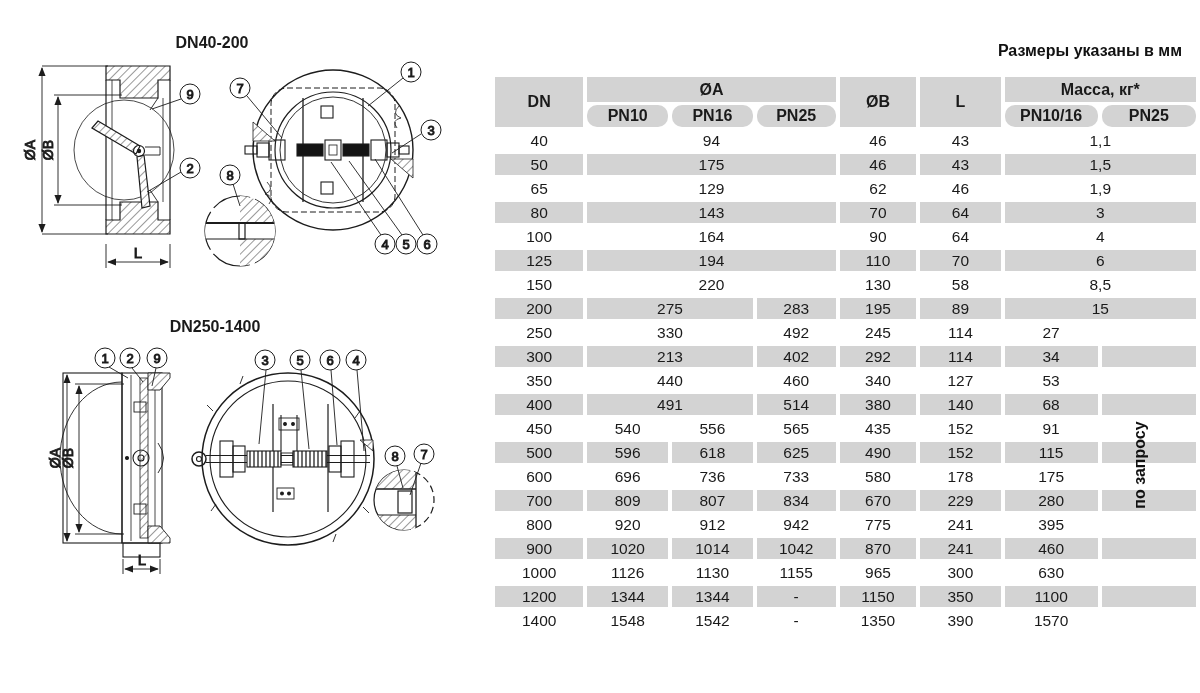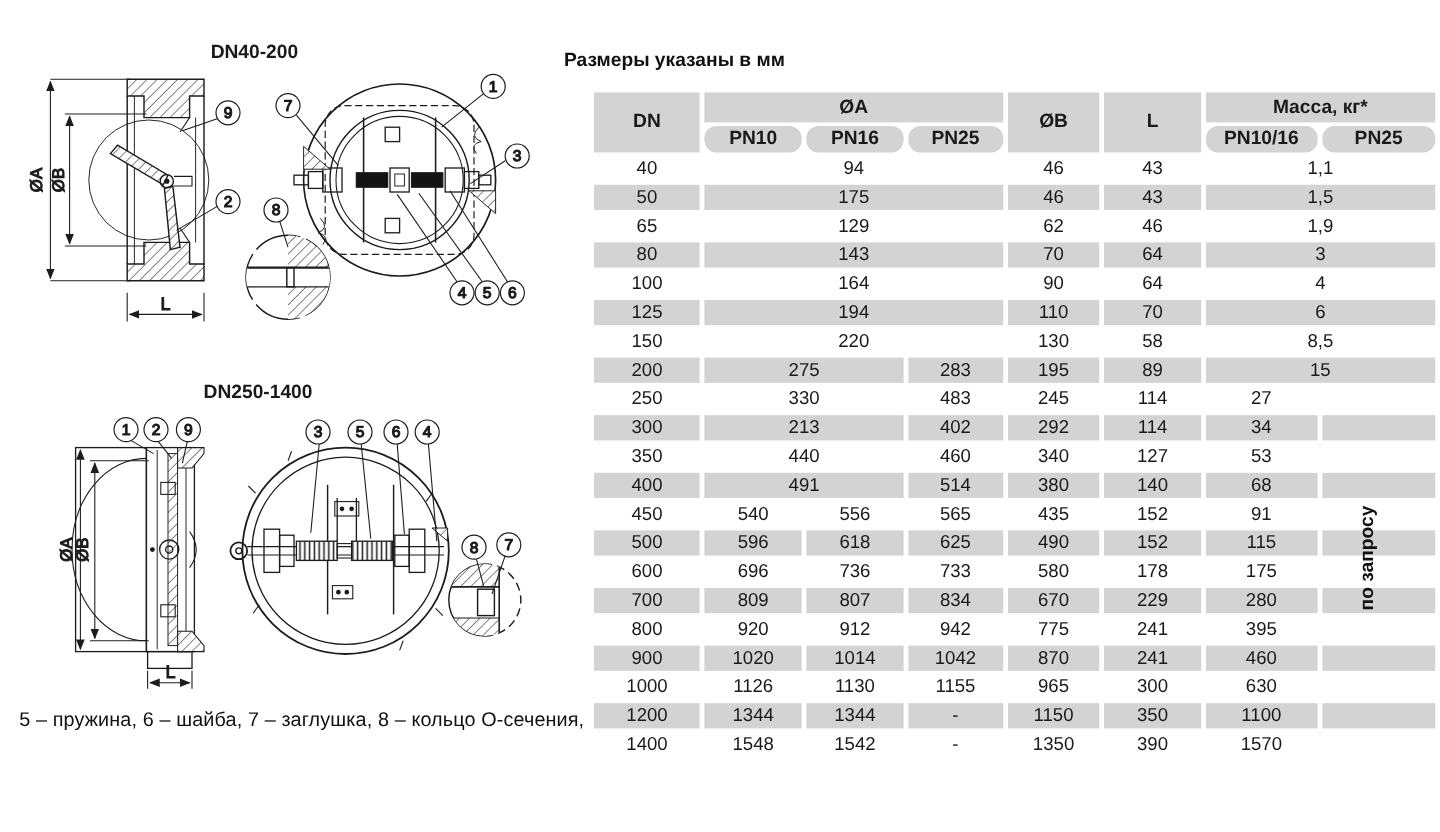--- a/index.html
+++ b/index.html
@@ -2,21 +2,21 @@
 <html><head>
 <meta charset="utf-8">
 <style>
   html,body{margin:0;padding:0;}
   body{
     width:1200px;height:693px;position:relative;background:#ffffff;
     font-family:"Liberation Sans",sans-serif;color:#1a1a1a;overflow:hidden;
   }
   .abs{position:absolute;}
   
-  #size-note{left:470px;top:42px;width:712px;
+  #size-note{left:470px;top:42px;width:712px;text-align:right;
     font-size:16px;font-weight:bold;color:#111;}
   
   #table-wrap{left:491px;top:74px;}
   table#dim-table{border-collapse:separate;border-spacing:4px 3px;table-layout:fixed;}
   #dim-table th{background:#d3d3d3;font-weight:bold;font-size:16px;text-align:center;padding:0 2px;}
   #dim-table thead tr:first-child th{height:25px;}
   #dim-table thead tr:last-child th{height:22px;border-radius:10px;}
   #dim-table td{font-size:15.5px;text-align:center;height:21px;padding:0 2px;background:#ffffff;}
   #dim-table tr.striped td{background:#d3d3d3;}
   #on-request{left:1140px;top:465px;transform:translate(-50%,-50%) rotate(-90deg);
@@ -410,21 +410,21 @@
           <td colspan="1">200</td>
           <td colspan="2">275</td>
           <td colspan="1">283</td>
           <td colspan="1">195</td>
           <td colspan="1">89</td>
           <td colspan="2">15</td>
         </tr>
         <tr>
           <td colspan="1">250</td>
           <td colspan="2">330</td>
-          <td colspan="1">483</td>
+          <td colspan="1">492</td>
           <td colspan="1">245</td>
           <td colspan="1">114</td>
           <td colspan="1">27</td>
           <td colspan="1"></td>
         </tr>
         <tr class="striped">
           <td colspan="1">300</td>
           <td colspan="2">213</td>
           <td colspan="1">402</td>
           <td colspan="1">292</td>
@@ -540,14 +540,13 @@
           <td colspan="1">1570</td>
           <td colspan="1"></td>
         </tr>
       </tbody>
   </table>
 </div>
 
 <div class="abs" id="on-request">по запросу</div>
 
 <div class="abs" id="legend">
-  <div>5 – пружина, 6 – шайба, 7 – заглушка, 8 – кольцо О-сечения,</div>
 </div>
 
 </body></html>

